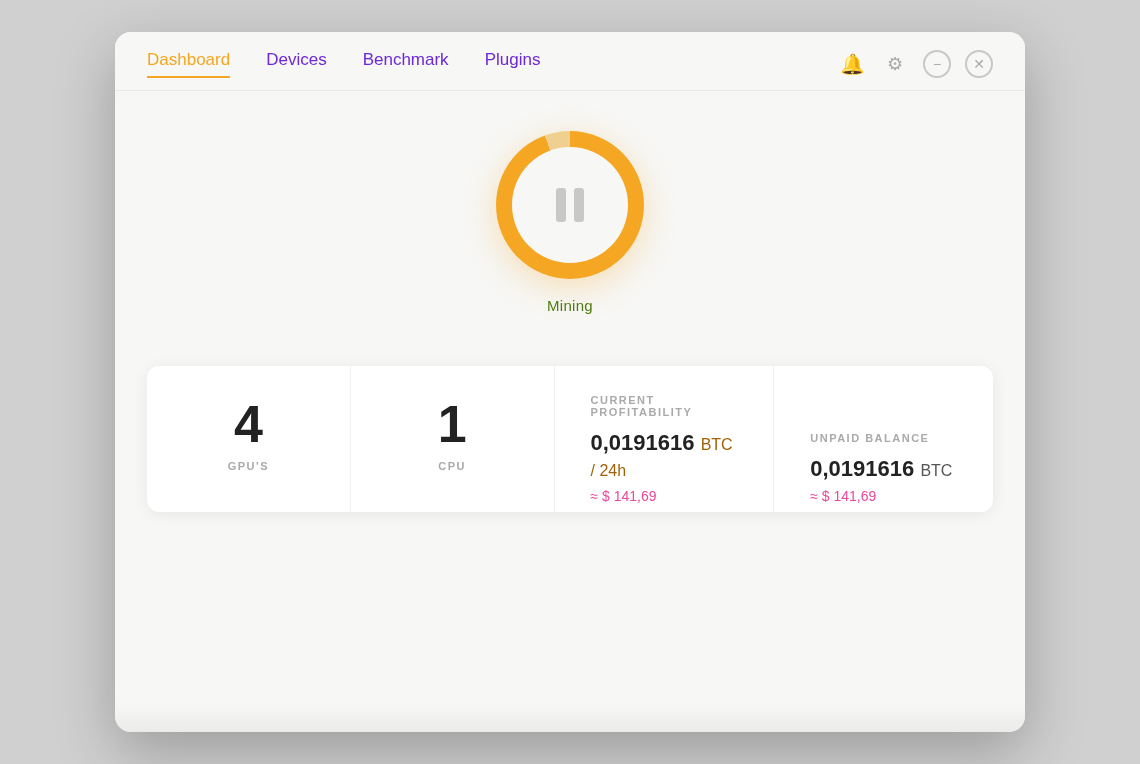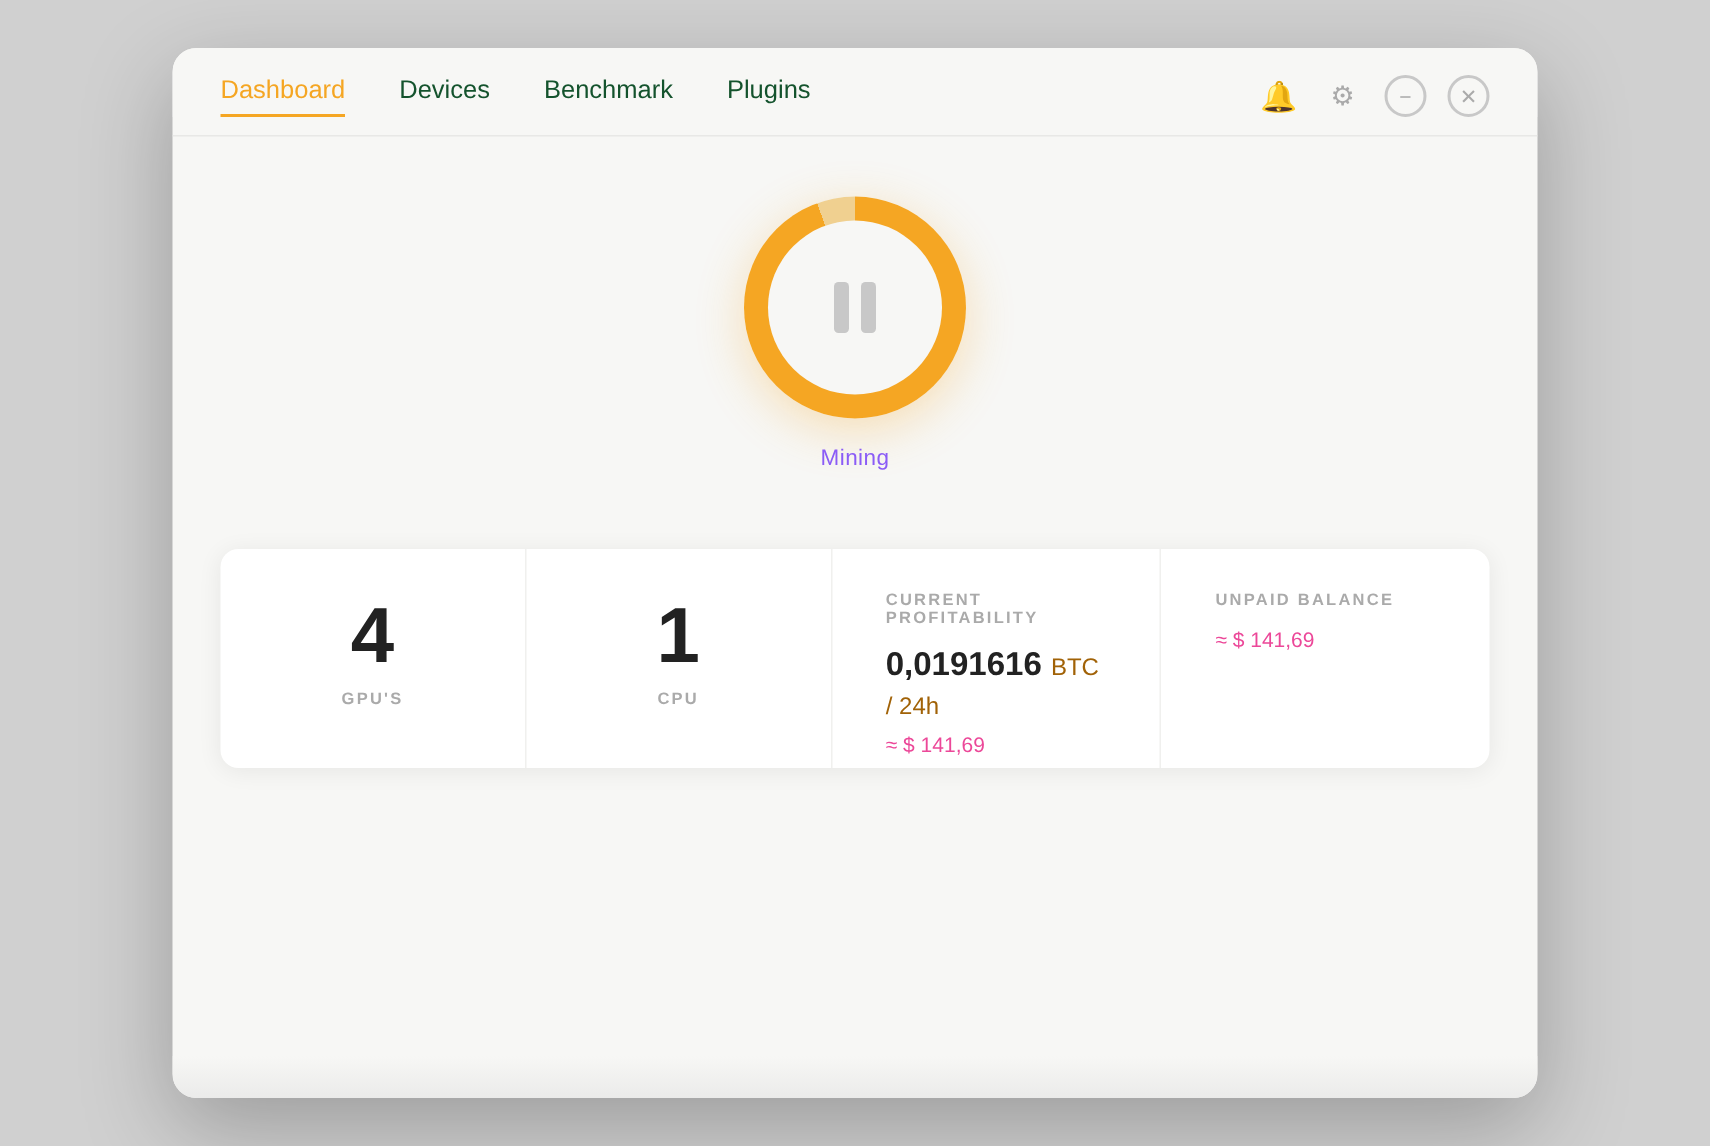--- a/index.html
+++ b/index.html
@@ -29,21 +29,21 @@
       background: #f7f7f5;
     }
     .nav-tabs {
       display: flex;
       align-items: center;
       gap: 36px;
     }
     .nav-tab {
       font-size: 17px;
       font-weight: 500;
-      color: #14532d;
+      color: #6d28d9;
       cursor: pointer;
       padding-bottom: 6px;
       border-bottom: 2px solid transparent;
     }
     .nav-tab.active {
       color: #f5a623;
       border-bottom: 2px solid #f5a623;
     }
     .window-controls {
       display: flex;
@@ -116,21 +116,21 @@
       align-items: center;
     }
     .pause-bar {
       width: 10px;
       height: 34px;
       background: #c8c8c8;
       border-radius: 3px;
     }
     .mining-label {
       font-size: 15px;
-      color: #8b5cf6;
+      color: #4d7c0f;
       font-weight: 500;
       letter-spacing: 0.3px;
       text-align: center;
     }
     .stats-row {
       display: flex;
       width: 100%;
       background: #fff;
       border-radius: 12px;
       box-shadow: 0 2px 16px rgba(0,0,0,0.07);
@@ -139,20 +139,21 @@
     .stat-cell {
       flex: 1;
       padding: 32px 28px 24px;
       display: flex;
       flex-direction: column;
       align-items: center;
       border-right: 1px solid #f0f0ee;
     }
     .stat-cell:last-child {
       border-right: none;
+      justify-content: flex-end;
     }
     .stat-number {
       font-size: 52px;
       font-weight: 800;
       color: #222;
       line-height: 1;
       margin-bottom: 10px;
     }
     .stat-label {
       font-size: 11px;
@@ -235,18 +236,21 @@
       </div>
       <div class="stat-cell wide">
         <div class="stat-cell-title">CURRENT PROFITABILITY</div>
         <div class="stat-btc">
           <span>0,0191616</span>&nbsp;<span style="font-weight:400;font-size:16px;color:#a16207;">BTC / 24h</span>
         </div>
         <div class="stat-usd">≈ $ 141,69</div>
       </div>
       <div class="stat-cell wide">
         <div class="stat-cell-title">UNPAID BALANCE</div>
+        <div class="stat-btc">
+          <span>0,0191616</span>&nbsp;<span style="font-weight:400;font-size:16px;color:#555;">BTC</span>
+        </div>
         <div class="stat-usd">≈ $ 141,69</div>
       </div>
     </div>
   </div>
   <div class="bottom-fade"></div>
 </div>
 
 </body></html>

